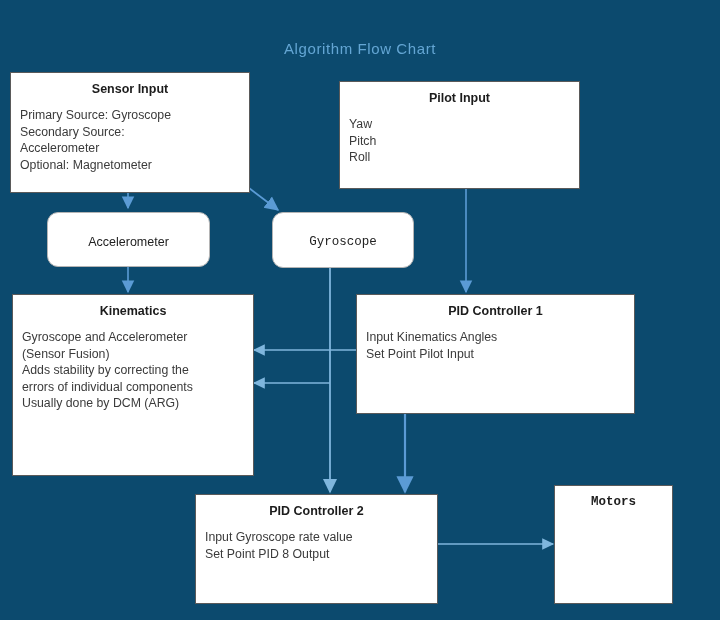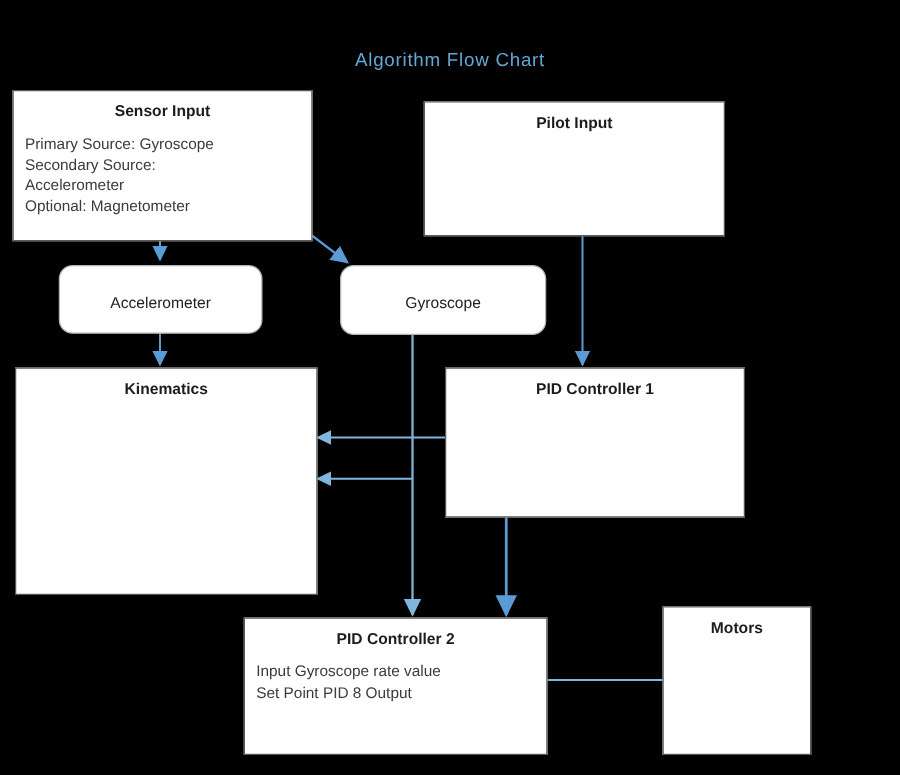--- a/index.html
+++ b/index.html
@@ -4,21 +4,21 @@
 <style>
   html, body {
     margin: 0;
     padding: 0;
     background: #ffffff;
   }
   #canvas {
     position: relative;
     width: 720px;
     height: 620px;
-    background: #000000;
+    background: #0c4a6e;
     font-family: "Liberation Sans", sans-serif;
     overflow: hidden;
   }
   #edges {
     position: absolute;
     left: 0;
     top: 0;
     width: 720px;
     height: 620px;
     pointer-events: none;
@@ -115,45 +115,55 @@
   <div class="node rect" style="left:10px; top:72px; width:240px; height:121px;">
     <div class="node-title">Sensor Input</div>
     <div class="node-body">Primary Source: Gyroscope
 Secondary Source:
 Accelerometer
 Optional: Magnetometer</div>
   </div>
 
   <div class="node rect" style="left:339px; top:81px; width:241px; height:108px;">
     <div class="node-title">Pilot Input</div>
+    <div class="node-body">Yaw
+Pitch
+Roll</div>
   </div>
 
   <div class="node round" style="left:47px; top:212px; width:163px; height:55px;">
     <div class="round-wrap">
       <div class="node-title">Accelerometer</div>
     </div>
   </div>
 
-  <div class="node round" style="left:272px; top:212px; width:165px; height:56px;">
+  <div class="node round" style="left:272px; top:212px; width:142px; height:56px;font-family:Liberation Mono, monospace;">
     <div class="round-wrap">
       <div class="node-title">Gyroscope</div>
     </div>
   </div>
 
   <div class="node rect" style="left:12px; top:294px; width:242px; height:182px;">
     <div class="node-title">Kinematics</div>
+    <div class="node-body">Gyroscope and Accelerometer
+(Sensor Fusion)
+Adds stability by correcting the
+errors of individual components
+Usually done by DCM (ARG)</div>
   </div>
 
-  <div class="node rect" style="left:356px; top:294px; width:240px; height:120px;">
+  <div class="node rect" style="left:356px; top:294px; width:279px; height:120px;">
     <div class="node-title">PID Controller 1</div>
+    <div class="node-body">Input Kinematics Angles
+Set Point Pilot Input</div>
   </div>
 
   <div class="node rect" style="left:195px; top:494px; width:243px; height:110px;">
     <div class="node-title">PID Controller 2</div>
     <div class="node-body">Input Gyroscope rate value
 Set Point PID 8 Output</div>
   </div>
 
-  <div class="node rect" style="left:530px; top:485px; width:119px; height:119px;">
+  <div class="node rect" style="left:554px; top:485px; width:119px; height:119px;font-family:Liberation Mono, monospace;">
     <div class="node-title">Motors</div>
   </div>
 
 </div>
 
 </body></html>

